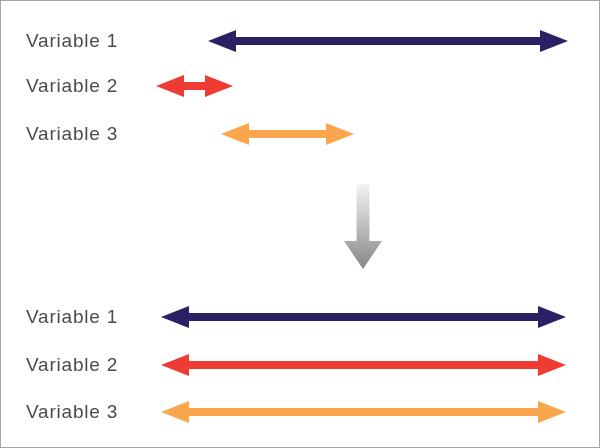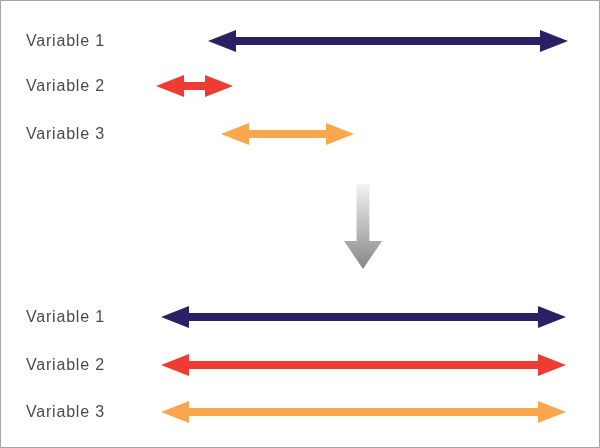--- a/index.html
+++ b/index.html
@@ -11,21 +11,21 @@
     background:#ffffff;
     font-family:"Liberation Sans", sans-serif;
     overflow:hidden;
   }
   .row{
     position:absolute;left:0;right:0;height:22px;
   }
   .var-label{
     position:absolute;left:25px;top:50%;
     transform:translateY(-50%);
-    font-size:16px;letter-spacing:0.8px;
+    font-size:19px;letter-spacing:0.8px;
     color:#4b4b4e;white-space:nowrap;
   }
   .harrow{position:absolute;top:0;height:22px;}
   .harrow .head{
     position:absolute;top:0;width:0;height:0;
     border-top:11px solid transparent;
     border-bottom:11px solid transparent;
   }
   .harrow .head.left{left:0;border-right-width:28px;border-right-style:solid;}
   .harrow .head.right{right:0;border-left-width:28px;border-left-style:solid;}

